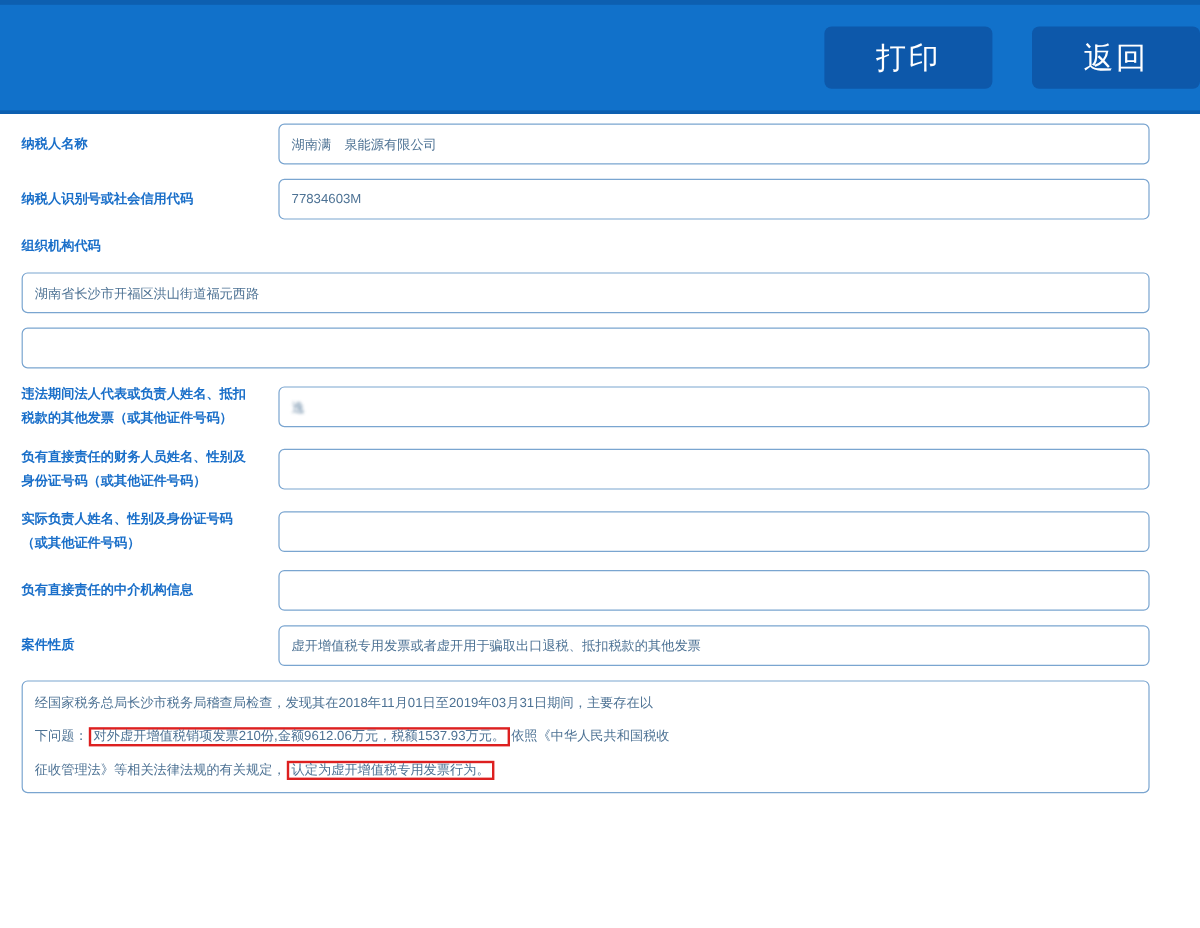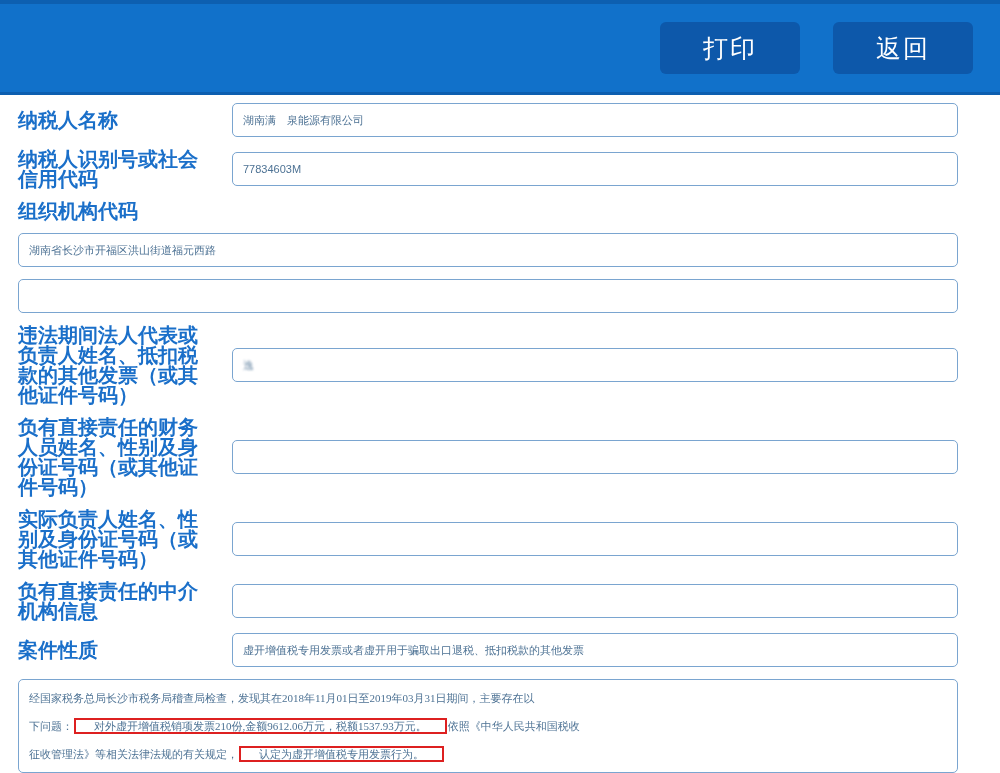--- a/index.html
+++ b/index.html
@@ -15,21 +15,20 @@
   
   .topbar {
     height: 95px;
     background: var(--header-bg, #1171ca);
     border-top: 4px solid var(--header-edge, #0d5fb0);
     border-bottom: 3px solid var(--header-edge, #0d5fb0);
     display: flex;
     align-items: center;
     justify-content: flex-end;
     gap: 33px;
-    padding-right: 27px;
   }
   .topbar button {
     width: 140px;
     height: 52px;
     background: var(--button-bg, #0d58aa);
     border: none;
     border-radius: 6px;
     color: #ffffff;
     font-size: 25px;
     font-family: inherit;
@@ -44,45 +43,45 @@
     display: flex;
     align-items: center;
     margin-bottom: 12px;
   }
   .label {
     width: 190px;
     flex: 0 0 190px;
     margin-right: 24px;
     color: var(--label-color, #1a6fc9);
     font-weight: 700;
-    font-size: 20px;
+    font-size: 11px;
     line-height: 20px;
   }
   .field { flex: 1; }
   .input {
     min-height: 34px;
     border: 1px solid var(--border-color, #7aa5d0);
     border-radius: 5px;
     background: #ffffff;
     display: flex;
     align-items: center;
     padding: 0 10px;
     color: var(--value-color, #4d7294);
     font-size: 11px;
   }
   .input.tall {
     display: block;
     min-height: 88px;
     padding: 4px 10px;
     line-height: 28px;
   }
-  .line { line-height: 28px; white-space: nowrap; font-family: Liberation Serif, serif; }
+  .line { line-height: 28px; white-space: nowrap; }
   .hl {
     border: 2px solid var(--red, #dd2020);
-    padding: 0 18px;
+    padding: 0 2px;
     margin: 0 1px;
   }
   .blurred {
     filter: blur(1.3px);
     opacity: 0.75;
   }
 </style>
 </head>
 <body>
 

